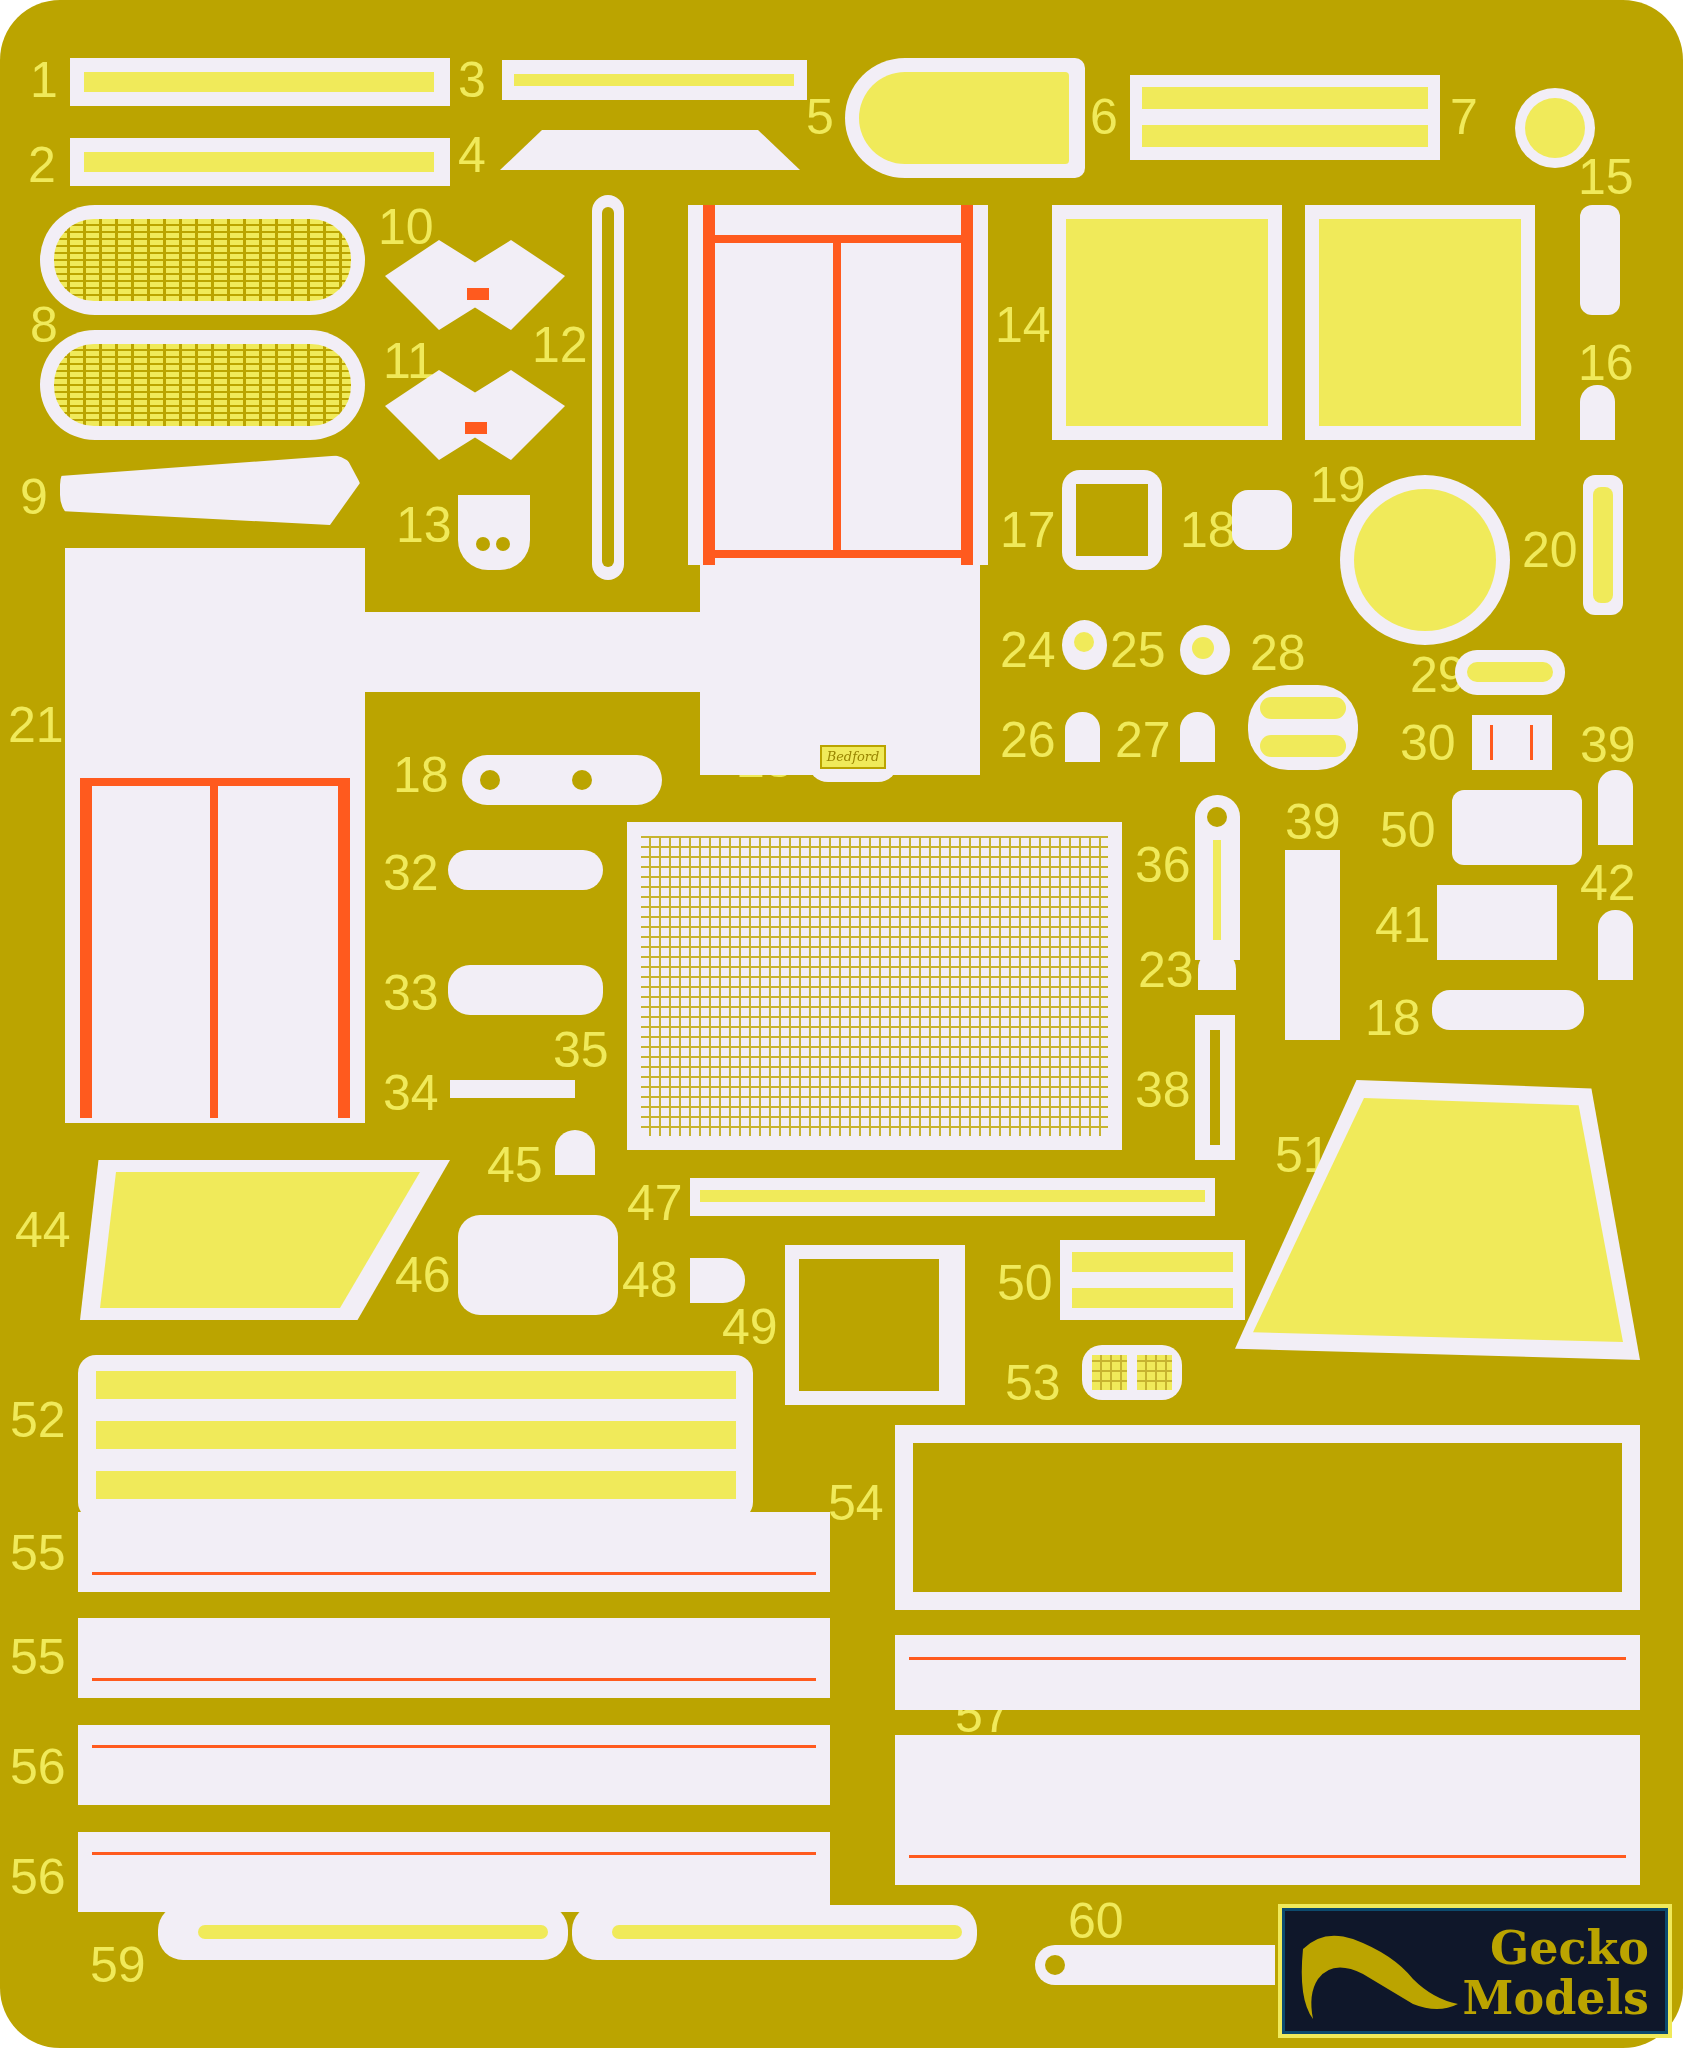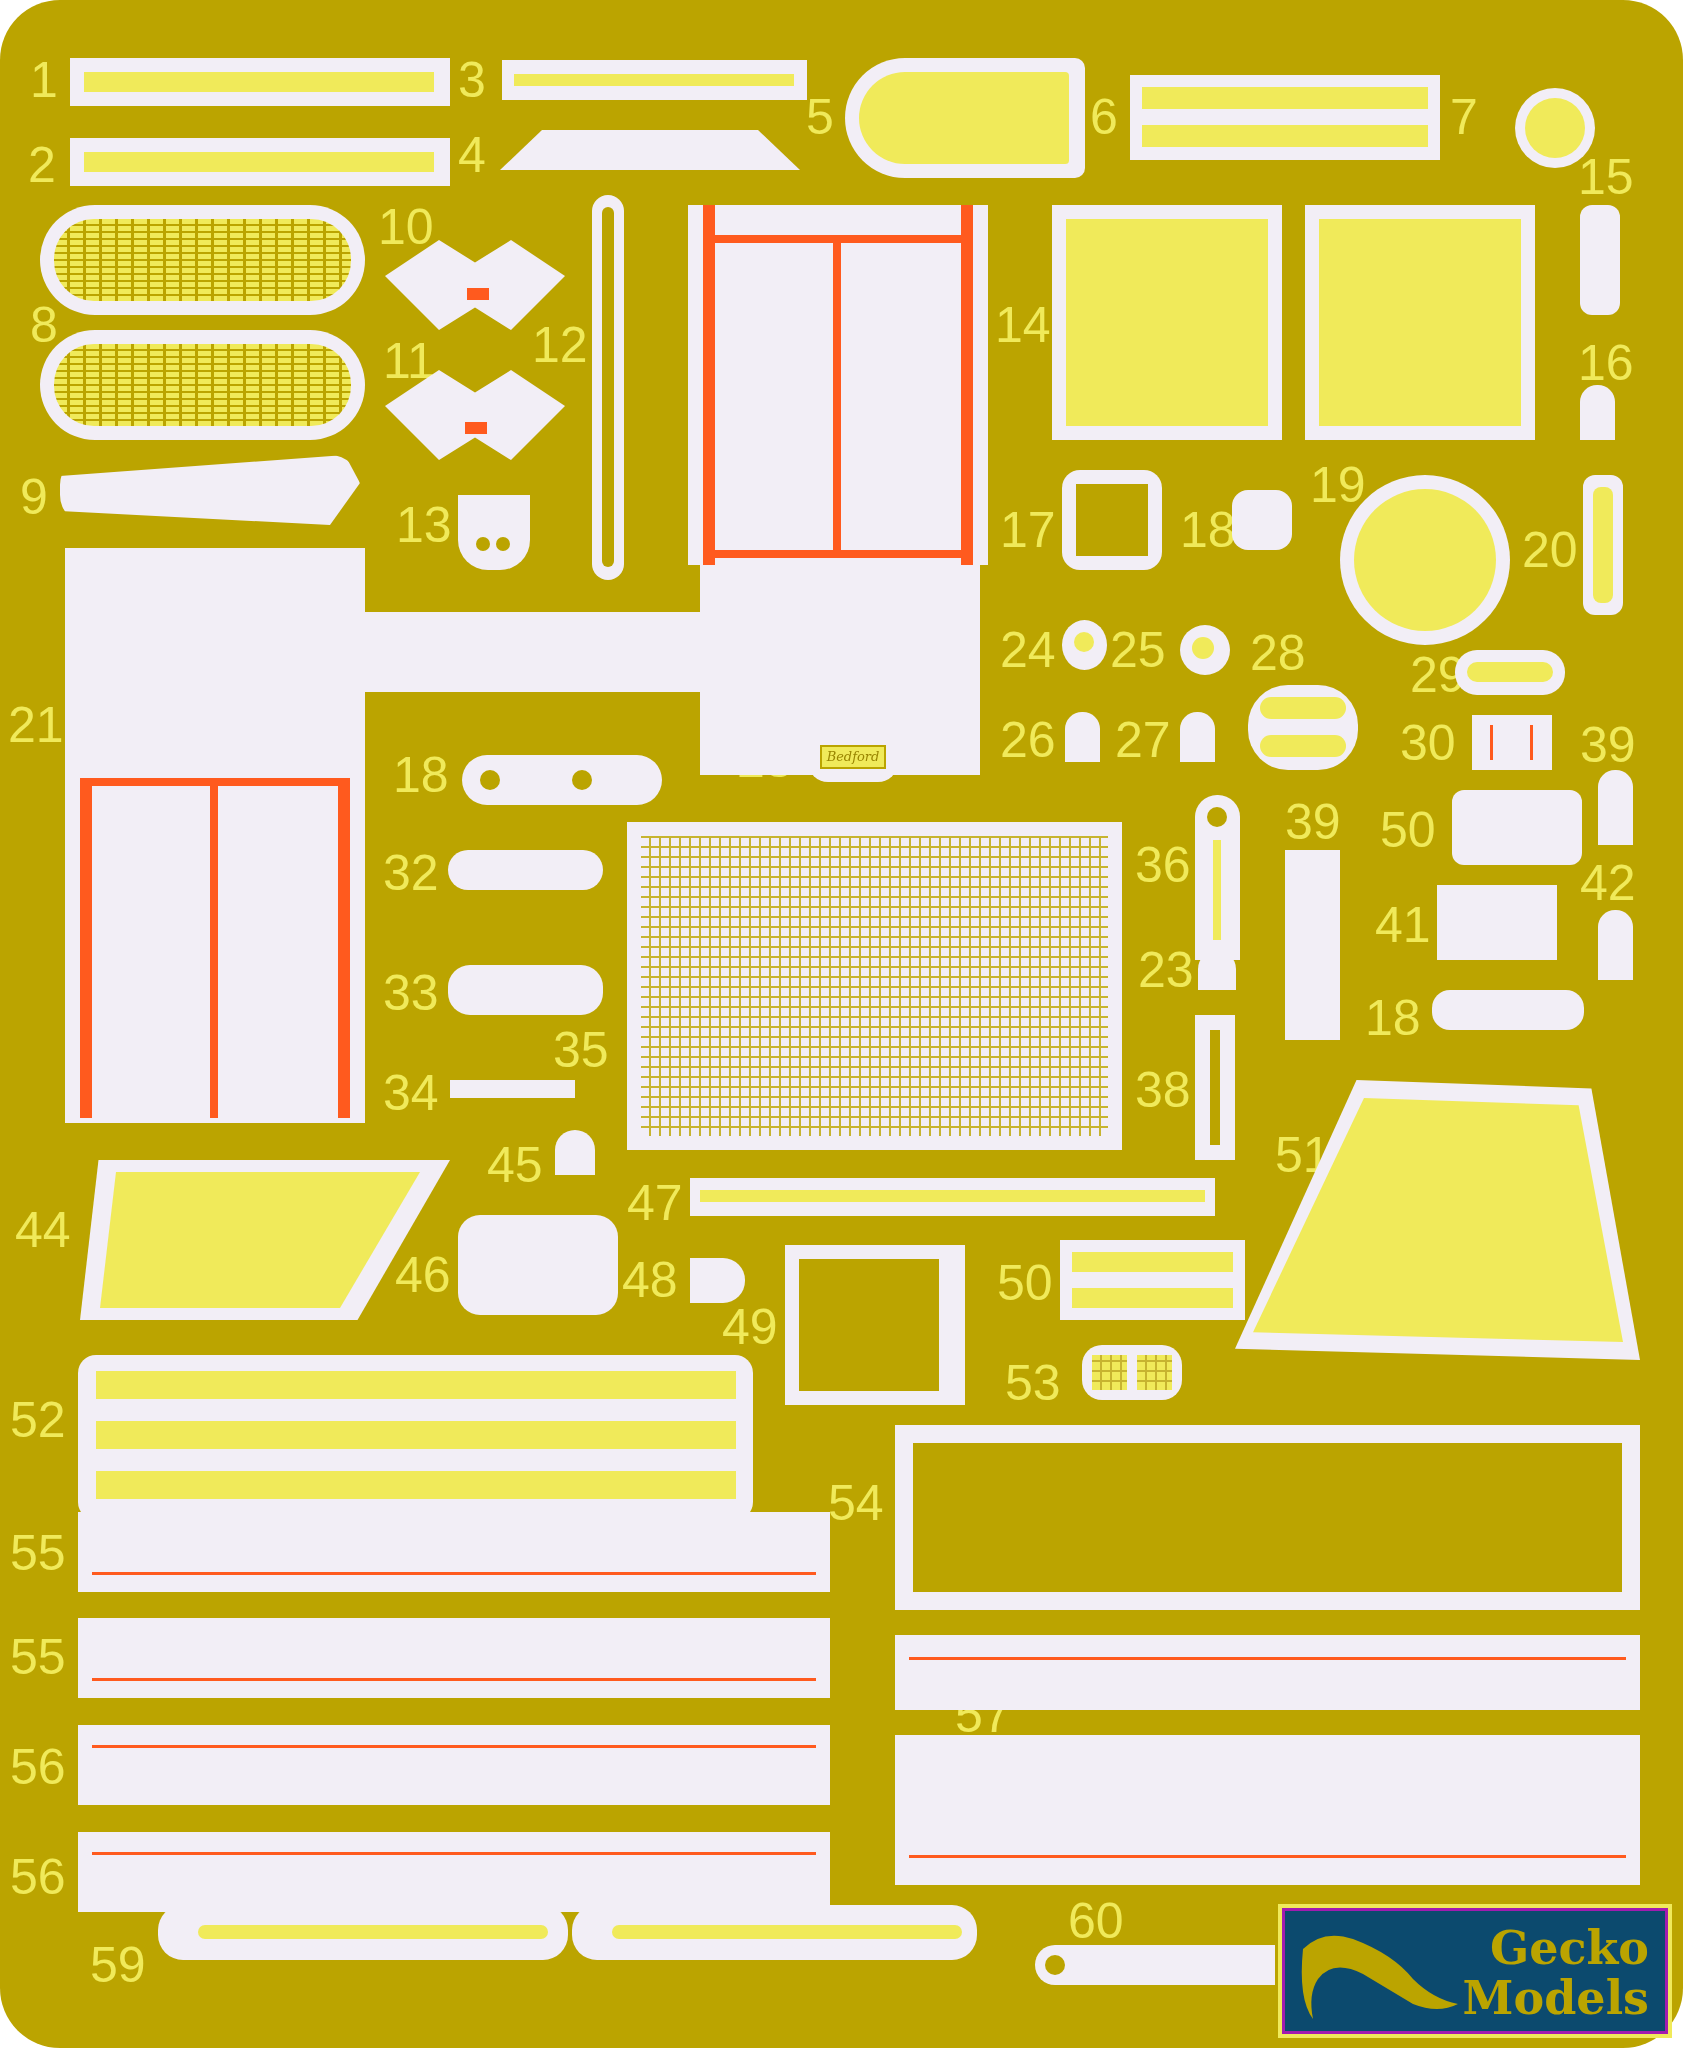--- a/index.html
+++ b/index.html
@@ -6,21 +6,21 @@
   body{width:1683px;height:2048px;position:relative;overflow:hidden;font-family:"Liberation Sans",sans-serif;}
   .fret{position:absolute;left:0;top:0;width:1683px;height:2048px;background:#bba400;border-radius:60px 60px 60px 60px;}
   .lbl{position:absolute;color:#f0ea5a;font-size:50px;line-height:1;font-family:"Liberation Sans",sans-serif;}
   .part{position:absolute;background:#f2eef6;box-sizing:border-box;}
   .inner{position:absolute;background:#f0ea5a;}
   .red{position:absolute;background:#ff5a1e;}
   .hole{position:absolute;background:#bba400;border-radius:50%;}
   .mesh{background-color:#f2eef6;background-image:repeating-linear-gradient(0deg,transparent 0 8px,#c7b430 8px 10px),repeating-linear-gradient(90deg,transparent 0 8px,#c7b430 8px 10px);}
   .grille{background-color:#f0ea5a;background-image:repeating-linear-gradient(90deg,transparent 0 13px,#bba400 13px 16px),repeating-linear-gradient(0deg,transparent 0 5px,#bba400 5px 7px);}
   .code{position:absolute;left:930px;top:1970px;color:#f0ea5a;font-size:60px;font-weight:bold;font-family:"Liberation Sans",sans-serif;}
-  .logo{position:absolute;left:1282px;top:1908px;width:380px;height:120px;background:#0c4a6e;border:3px solid #a21caf;outline:4px solid #f0ea5a;}
+  .logo{position:absolute;left:1282px;top:1908px;width:380px;height:120px;background:#0f172a;border:3px solid #0c4a6e;outline:4px solid #f0ea5a;}
   .logo .t{position:absolute;right:16px;color:#bba400;font-size:46px;font-weight:bold;font-family:"DejaVu Serif",serif;}
 </style>
 </head>
 <body>
 
 <div class="fret">
 
   <div class="lbl" style="left:30px;top:55px">1</div>
   <div class="lbl" style="left:28px;top:140px">2</div>
   <div class="lbl" style="left:458px;top:55px">3</div>

